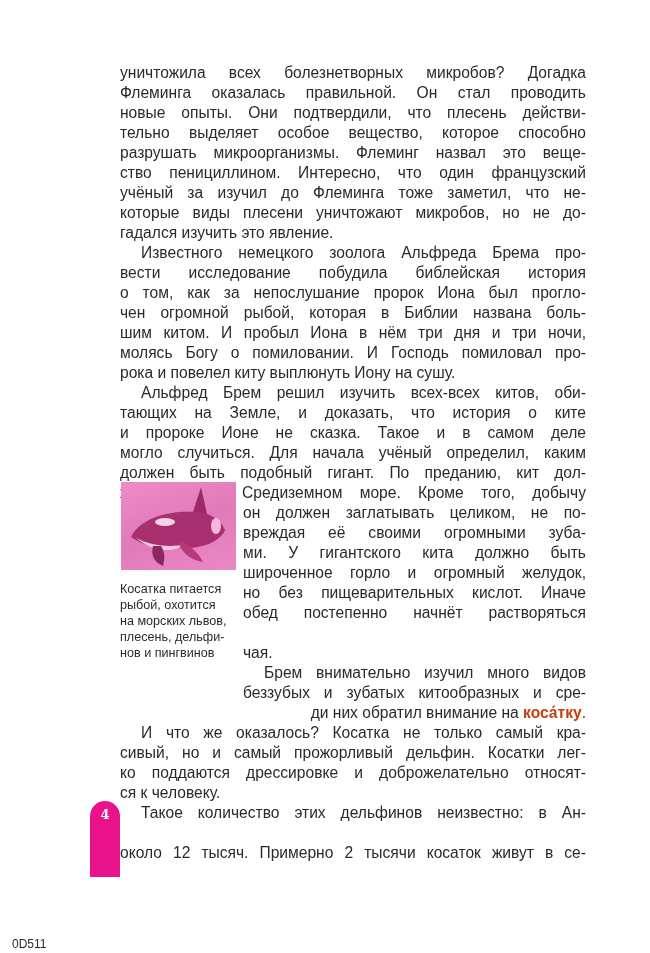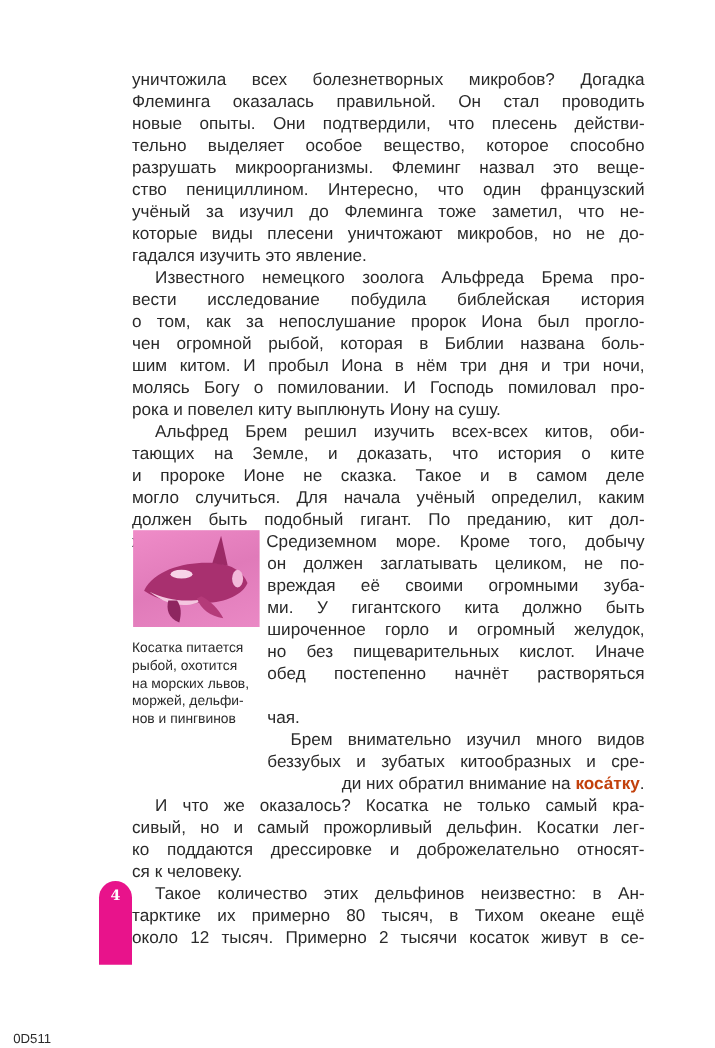--- a/index.html
+++ b/index.html
@@ -68,40 +68,39 @@
 </div>
 
 <div class="col" style="top:0;height:953px;">
 
   <div class="line indent" style="top:723px">И что же оказалось? Косатка не только самый кра-</div>
   <div class="line" style="top:743px">сивый, но и самый прожорливый дельфин. Косатки лег-</div>
   <div class="line" style="top:763px">ко поддаются дрессировке и доброжелательно относят-</div>
   <div class="line last" style="top:783px">ся к человеку.</div>
 
   <div class="line indent" style="top:803px">Такое количество этих дельфинов неизвестно: в Ан-</div>
-  <div class="line" style="top:823px">тарктике их примерно 80 тысяч, в Тихом океане ещё</div>
   <div class="line" style="top:843px">около 12 тысяч. Примерно 2 тысячи косаток живут в се-</div>
 </div>
 
 <div class="photo" aria-label="orca-photo">
   <svg width="115" height="88" viewBox="0 0 115 88">
     <path d="M10 55 C20 35 50 28 75 30 C90 31 100 38 104 48 C100 58 85 66 65 66 C45 67 25 66 10 55 Z" fill="#a8306f"></path>
     <path d="M72 30 L80 5 L86 32 Z" fill="#9c2a66"></path>
     <path d="M15 56 C30 64 50 66 65 62 C55 70 35 72 15 56 Z" fill="#f4c6e0"></path>
     <ellipse cx="44" cy="40" rx="10" ry="4" fill="#f7d3e8"></ellipse>
     <ellipse cx="95" cy="44" rx="5" ry="8" fill="#f2b9da"></ellipse>
     <path d="M32 64 C30 72 32 80 42 84 C44 76 44 70 40 64 Z" fill="#8e2660"></path>
     <path d="M58 62 C62 72 70 78 82 80 C78 72 70 64 62 60 Z" fill="#b43a79"></path>
   </svg>
 </div>
 <div class="caption">
   <div>Косатка питается</div>
   <div>рыбой, охотится</div>
   <div>на морских львов,</div>
-  <div>моржей, дельфи-</div>
+  <div>плесень, дельфи-</div>
   <div>нов и пингвинов</div>
 </div>
 
 <div class="page-tab">
   <div class="page-num">4</div>
 </div>
 
 <div class="code">0D511</div>
 
 </body></html>

